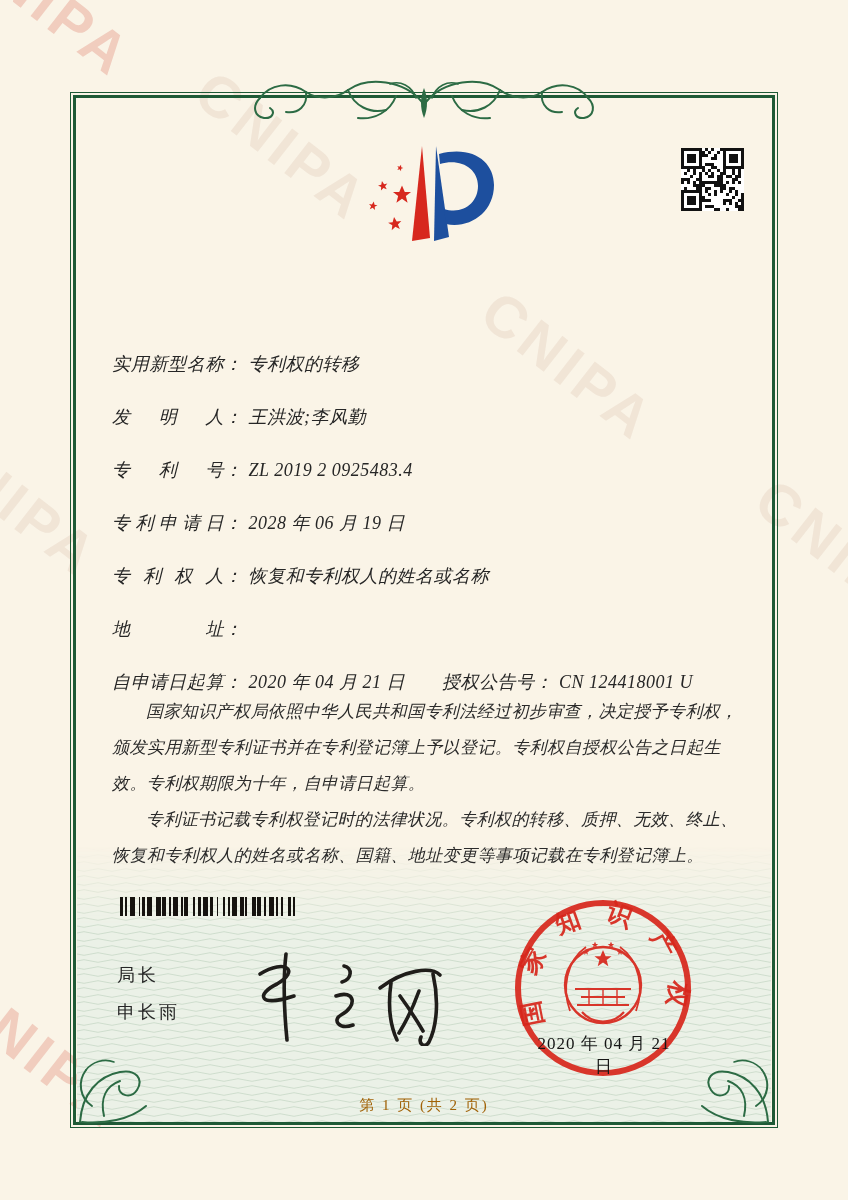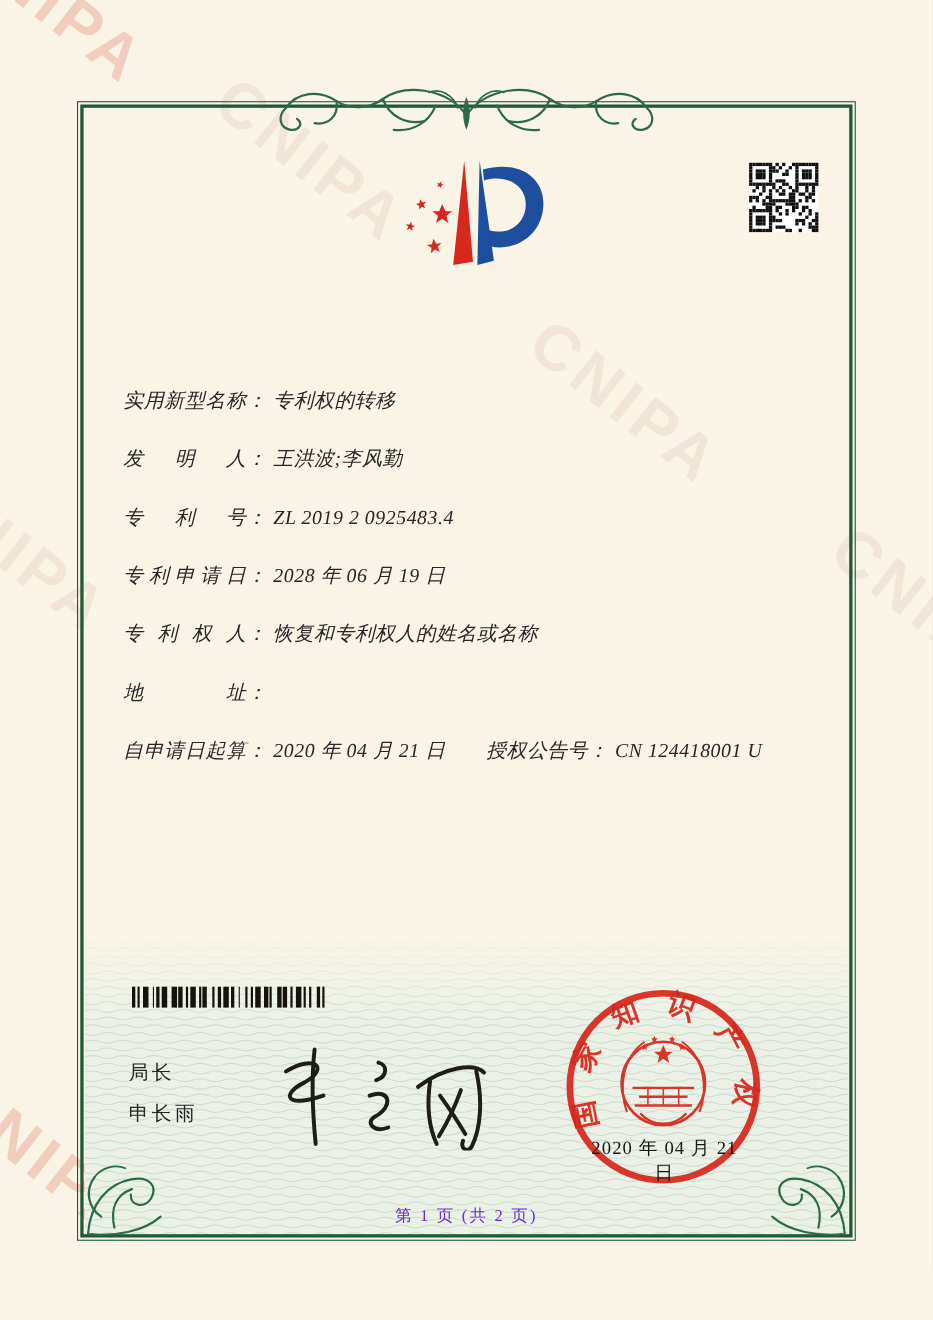--- a/index.html
+++ b/index.html
@@ -48,21 +48,21 @@
   .barcode i{display:block;height:100%;background:#16130f;flex:0 0 auto;}
   .sig-title{position:absolute;left:117px;top:963px;font-size:18px;letter-spacing:3px;z-index:4;
              font-family:"Liberation Sans","DejaVu Sans",sans-serif;}
   .sig-name{position:absolute;left:117px;top:1000px;font-size:18px;letter-spacing:3px;z-index:4;
             font-family:"Liberation Sans","DejaVu Sans",sans-serif;}
   .signature{position:absolute;left:232px;top:938px;width:215px;height:108px;z-index:5;}
   .seal{position:absolute;left:508px;top:893px;width:190px;height:190px;z-index:5;}
   .seal-date{position:absolute;left:528px;top:1032px;width:152px;text-align:center;
              font-size:17px;color:#161616;letter-spacing:1px;z-index:6;}
   .page-footer{position:absolute;left:0;right:0;top:1096px;text-align:center;font-size:15px;
-               letter-spacing:2px;z-index:4;color:#6d28d9;}
+               letter-spacing:2px;z-index:4;color:#a16207;}
   .cont-strip{position:absolute;left:325px;top:1139px;width:220px;height:36px;background:#fdfdfa;
               z-index:4;display:flex;align-items:center;justify-content:center;}
   .cont-note{font-size:16px;font-style:italic;letter-spacing:2px;color:#2a2a2a;}
 </style>
 </head>
 <body>
 
 <div class="page">
 
   <span class="wm pink" style="left:-55px;top:-32px">CNIPA</span>
@@ -432,20 +432,24 @@
         <span class="flabel">自申请日起算</span>
           <span class="fcolon">：</span>
         <span class="fvalue">2020 年 04 月 21 日</span>
       </span>
       <span>授权公告号</span>
         <span class="fcolon">：</span>
       <span class="fvalue">CN 124418001 U</span>
     </div>
   </div>
 
+  <div class="paras">
+    <p>国家知识产权局依照中华人民共和国专利法经过初步审查，决定授予专利权，颁发实用新型专利证书并在专利登记簿上予以登记。专利权自授权公告之日起生效。专利权期限为十年，自申请日起算。</p>
+    <p>专利证书记载专利权登记时的法律状况。专利权的转移、质押、无效、终止、恢复和专利权人的姓名或名称、国籍、地址变更等事项记载在专利登记簿上。</p>
+  </div>
 
   <div class="barcode">
       <i style="width:3.4px;"></i>
       <i style="width:1.7px;background:transparent;"></i>
       <i style="width:1.7px;"></i>
       <i style="width:3.4px;background:transparent;"></i>
       <i style="width:5.1px;"></i>
       <i style="width:3.4px;background:transparent;"></i>
       <i style="width:1.7px;"></i>
       <i style="width:1.7px;background:transparent;"></i>

